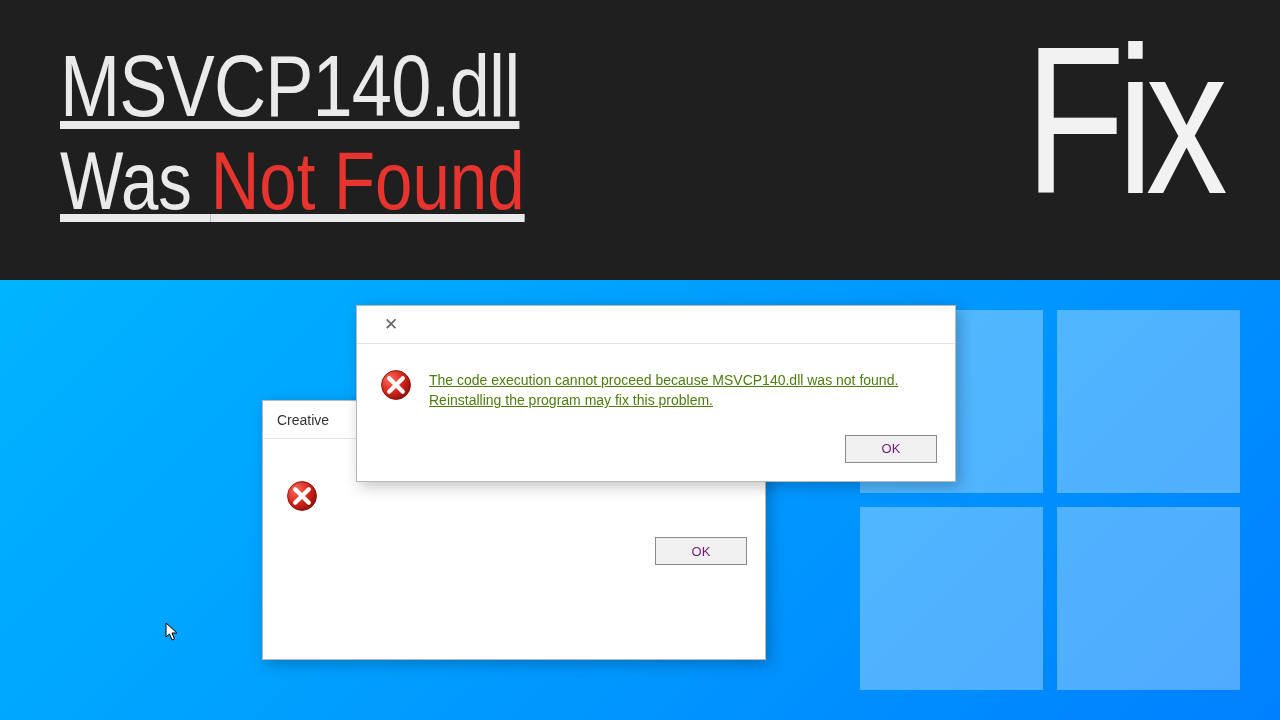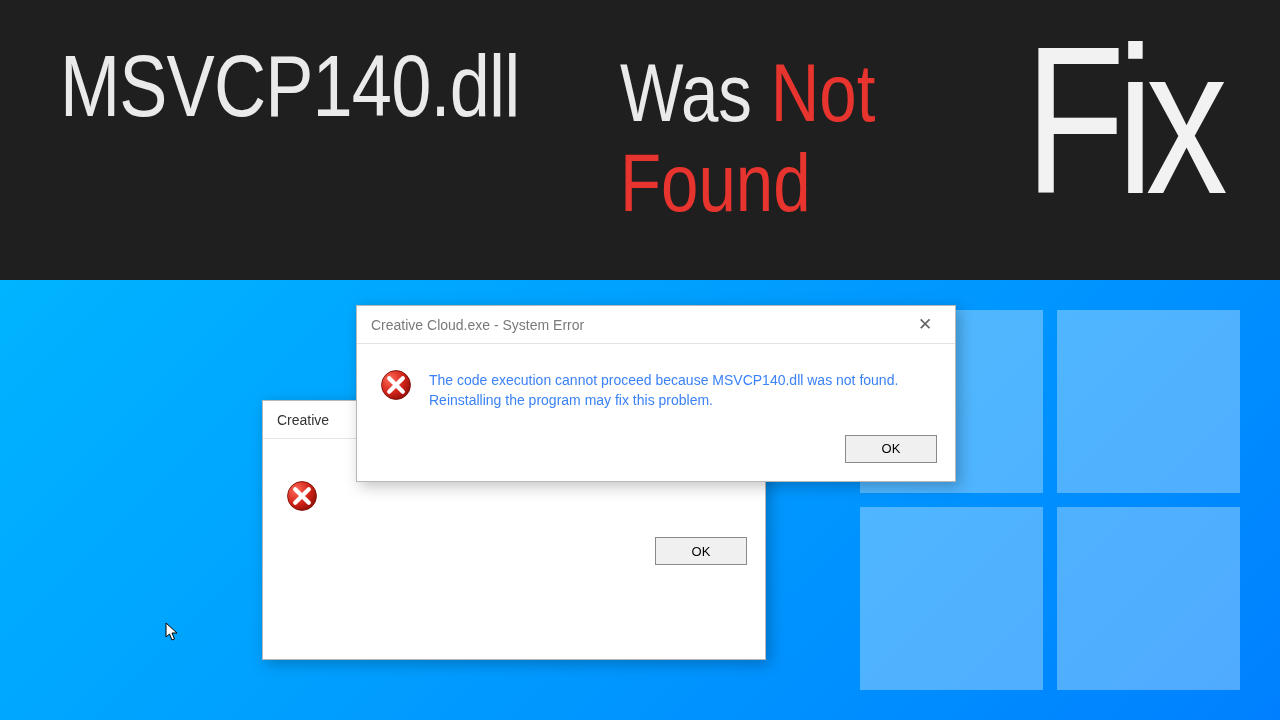--- a/index.html
+++ b/index.html
@@ -17,21 +17,21 @@
     position: absolute;
     top: 0; left: 0; right: 0;
     height: 280px;
     background: #1f1f1f;
     color: #eaeaea;
     padding: 42px 60px 0 60px;
     display: flex;
     justify-content: space-between;
     align-items: flex-start;
   }
-  .banner-left { display: flex; flex-direction: row; }
+  .banner-left { display: flex; flex-direction: column; text-decoration: underline; }
   .banner-title {
     font-size: 88px;
     font-weight: 400;
     letter-spacing: -1px;
     line-height: 1.0;
     font-family: "Arial Narrow", "Segoe UI", sans-serif;
     transform: scaleX(0.82);
     transform-origin: left;
   }
   .banner-sub {
@@ -122,35 +122,36 @@
     gap: 16px;
   }
   .err-icon {
     width: 34px;
     height: 34px;
     flex-shrink: 0;
   }
   .dialog-msg {
     font-size: 14px;
     line-height: 1.45;
-    color: #3b82f6;
+    color: #4d7c0f;
     padding-top: 2px;
+    text-decoration: underline;
   }
   .dialog-buttons {
     display: flex;
     justify-content: flex-end;
     padding: 6px 18px 18px 18px;
   }
   .ok-btn {
     min-width: 92px;
     height: 28px;
     background: #f0f0f0;
     border: 1px solid #8a8a8a;
     font-size: 13px;
-    color: #000000;
+    color: #701a75;
     display: flex;
     align-items: center;
     justify-content: center;
     cursor: pointer;
   }
 
   
   .dialog.back {
     left: 262px;
     top: 400px;
@@ -209,21 +210,20 @@
     </svg>
     <div class="dialog-msg"></div>
   </div>
   <div class="dialog-buttons">
     <div class="ok-btn">OK</div>
   </div>
 </div>
 
 <div class="dialog front">
   <div class="titlebar">
-    <span class="title-text">Creative Cloud.exe - System Error</span>
     <span class="close-x">✕</span>
   </div>
   <div class="dialog-body">
     <svg class="err-icon" viewBox="0 0 40 40">
       <defs>
         <radialGradient id="rg1" cx="30%" cy="30%" r="80%">
           <stop offset="0%" stop-color="#ff6a5a"></stop>
           <stop offset="60%" stop-color="#d12318"></stop>
           <stop offset="100%" stop-color="#8e0f08"></stop>
         </radialGradient>

